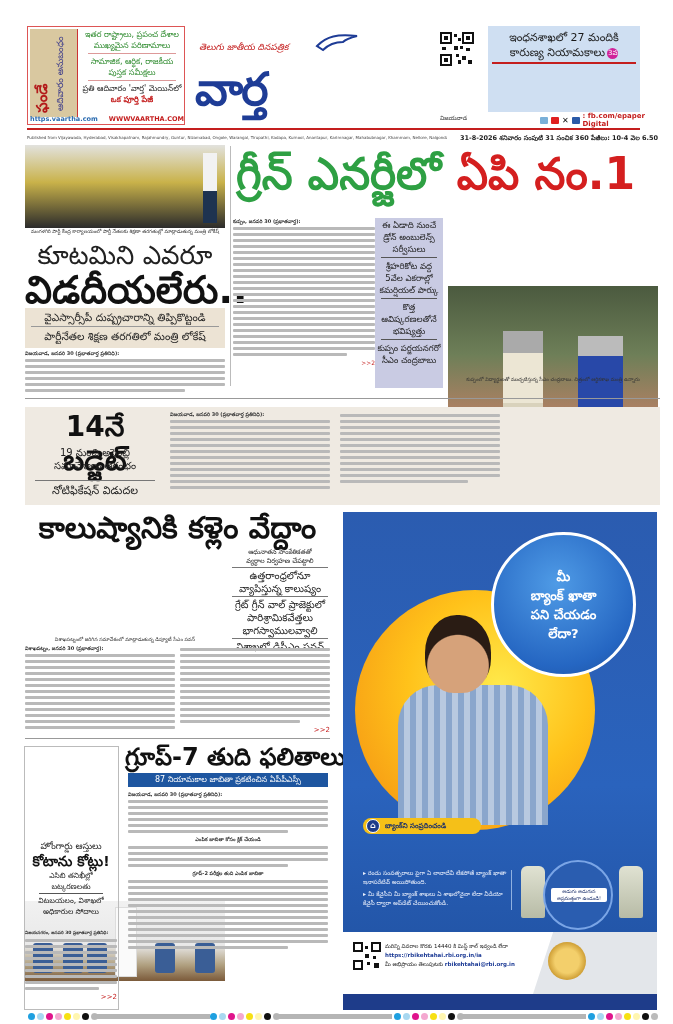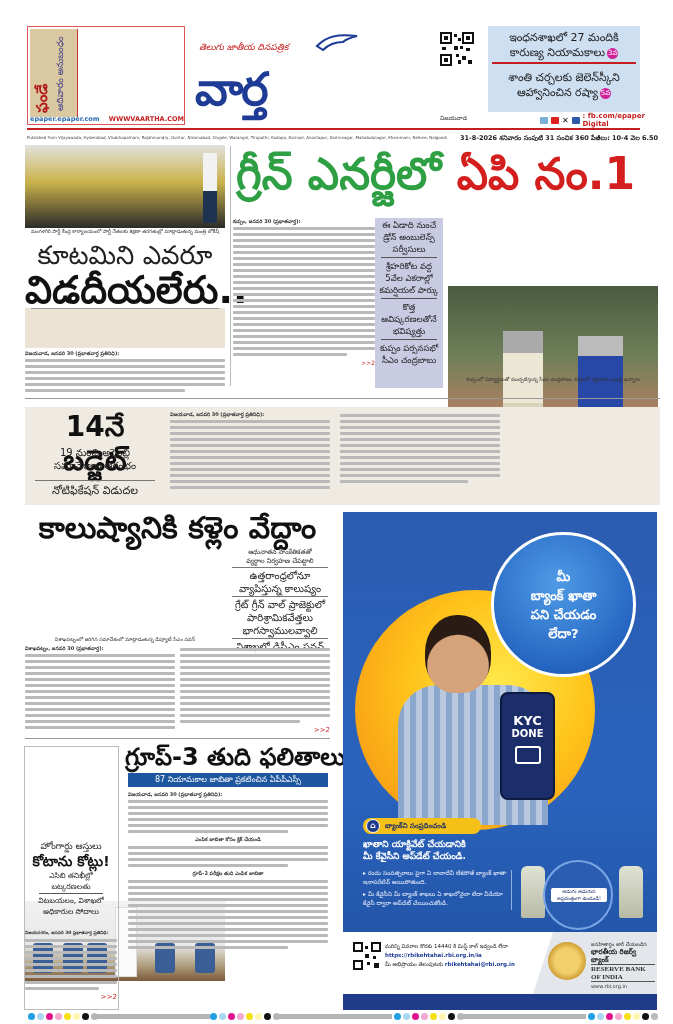--- a/index.html
+++ b/index.html
@@ -132,22 +132,32 @@
 .grey{position:absolute;top:1014px;height:5px;background:#b5b5b5}
 </style>
 </head>
 <body>
 
 <div id="promo" class="abs">
   <div class="mag">
     <div class="t1">ఫండే</div>
     <div class="t2">ఆదివారం అనుబంధం</div>
   </div>
+  <div class="lines">
+    <div>ఇతర రాష్ట్రాలు, ప్రపంచ దేశాల</div>
+    <div>ముఖ్యమైన పరిణామాలు</div>
+    <div class="sep"></div>
+    <div>సామాజిక, ఆర్థిక, రాజకీయ</div>
+    <div>పుస్తక సమీక్షలు</div>
+    <div class="sep"></div>
+    <div class="blk">ప్రతి ఆదివారం 'వార్త' మెయిన్‌లో</div>
+    <div class="red">ఒక పూర్తి పేజీ</div>
+  </div>
   <div class="urls">
-    <span class="u1">epaper.epaper.com</span>
+    <span class="u1">https.vaartha.com</span>
     <span class="u2">WWWVAARTHA.COM</span>
   </div>
 </div>
 
 <div id="logo" class="abs">
   <svg class="bird" viewBox="0 0 44 20">
       <path d="M2 14 C12 4,22 2,42 4 C34 6,30 8,28 10 C22 10,14 12,8 18 Z" fill="none" stroke="#1e3c96" stroke-width="2"></path>
     </svg>
   <div class="tag">తెలుగు జాతీయ దినపత్రిక</div>
   <div class="word">వార్త</div>
@@ -172,24 +182,20 @@
     <rect x="2" y="15" width="4" height="3" fill="#111"></rect>
     <rect x="18" y="28" width="3" height="4" fill="#111"></rect>
 </svg>
 
 <div id="headlines" class="abs">
   <div class="h">
     <div>ఇంధనశాఖలో 27 మందికి</div>
     <div><span>కారుణ్య నియామకాలు</span><span class="pg">3వ</span></div>
   </div>
   <div class="div"></div>
-  <div class="h">
-    <div>శాంతి చర్చలకు జెలెన్‌స్కీని</div>
-    <div><span>ఆహ్వానించిన రష్యా</span><span class="pg">5వ</span></div>
-  </div>
 </div>
 
 <div id="edition" class="abs">విజయవాడ</div>
 <div id="social" class="abs">
   <span class="ic" style="background:#7ab0d8"></span>
   <span class="ic" style="background:#e02020"></span>
   <span style="color:#111;font-size:8px">✕</span>
   <span class="ic" style="background:#2a5aa8"></span>
   <span>: fb.com/epaper Digital</span>
 </div>
@@ -198,21 +204,23 @@
 <div id="publine" class="abs">Published from Vijayawada, Hyderabad, Visakhapatnam, Rajahmundry, Guntur, Nizamabad, Ongole, Warangal, Tirupathi, Kadapa, Kurnool, Anantapur, Karimnagar, Mahabubnagar, Khammam, Nellore, Nalgonda, Tadepalligudem, Srikakulam</div>
 <div id="dateline" class="abs">31-8-2026 శనివారం సంపుటి 31 సంచిక 360 పేజీలు: 10-4 వెల 6.50</div>
 
 <div id="p1" class="abs photo">
     <div class="speaker"></div>
   </div>
 <div id="p1cap" class="abs caption">మంగళగిరి పార్టీ కేంద్ర కార్యాలయంలో పార్టీ నేతలకు శిక్షణా తరగతుల్లో మాట్లాడుతున్న మంత్రి లోకేష్</div>
 <div id="kuta" class="abs">కూటమిని ఎవరూ</div>
 <div id="vida" class="abs">విడదీయలేరు..</div>
 <div id="deck1" class="abs">
-  <div class="rule"></div>
+  <div>వైఎస్సార్సీపీ దుష్ప్రచారాన్ని తిప్పికొట్టండి</div>
+  <div class="rule"></div>
+  <div>పార్టీనేతల శిక్షణ తరగతిలో మంత్రి లోకేష్</div>
 </div>
 <div id="body1" class="abs">
   <div style="font-size:5px;font-weight:bold;color:#333;line-height:6px">విజయవాడ, జనవరి 30 (ప్రభాతవార్త ప్రతినిధి):</div>
   <div class="txtline"></div>
     <div class="txtline"></div>
     <div class="txtline"></div>
     <div class="txtline"></div>
     <div class="txtline"></div>
     <div class="txtline s"></div>
 </div>
@@ -249,21 +257,21 @@
     <div class="txtline s"></div>
   <div style="font-size:6px;color:#c41e1e;text-align:right">&gt;&gt;2</div>
 </div>
 <div id="box2" class="abs">
   <div>ఈ ఏడాది నుంచే డ్రోన్ అంబులెన్స్ సర్వీసులు</div>
   <div class="rule"></div>
   <div>శ్రీహరికోట వద్ద 5వేల ఎకరాల్లో కమర్షియల్ పార్కు</div>
   <div class="rule"></div>
   <div>కొత్త ఆవిష్కరణలతోనే భవిష్యత్తు</div>
   <div class="rule"></div>
-  <div>కుప్పం పర్సనసభో సీఎం చంద్రబాబు</div>
+  <div>కుప్పం పర్జయనగరో సీఎం చంద్రబాబు</div>
 </div>
 <div id="p2" class="abs photo">
   <div class="cm"></div>
   <div class="gu"></div>
 </div>
 <div id="p2cap" class="abs caption">కుప్పంలో విద్యార్థులతో ముచ్చటిస్తున్న సీఎం చంద్రబాబు. చిత్రంలో ఆర్థికశాఖ మంత్రి ఉన్నారు</div>
 
 <div id="hr1" class="abs"></div>
 
 <div id="budget" class="abs"></div>
@@ -387,21 +395,21 @@
     <div class="txtline"></div>
     <div class="txtline"></div>
     <div class="txtline"></div>
     <div class="txtline"></div>
     <div class="txtline"></div>
     <div class="txtline"></div>
     <div class="txtline s"></div>
   <div style="font-size:7px;color:#c41e1e;text-align:right">&gt;&gt;2</div>
 </div>
 
-<div id="grpHead" class="abs">గ్రూప్-3 తుది ఫలితాలు</div>
+<div id="grpHead" class="abs">గ్రూప్-7 తుది ఫలితాలు</div>
 <div id="grpSub" class="abs">87 నియామకాల జాబితా ప్రకటించిన ఏపీపీఎస్సీ</div>
 <div id="body8" class="abs">
   <div style="font-size:5px;font-weight:bold;color:#333;line-height:6px">విజయవాడ, జనవరి 30 (ప్రభాతవార్త ప్రతినిధి):</div>
   <div class="txtline"></div>
     <div class="txtline"></div>
     <div class="txtline"></div>
     <div class="txtline"></div>
     <div class="txtline"></div>
     <div class="txtline s"></div>
   <div style="font-size:5px;font-weight:bold;text-align:center;color:#333;line-height:7px">ఎంపిక జాబితా కోసం క్లిక్ చేయండి</div>
@@ -429,32 +437,23 @@
   <div class="man">
     <div class="shirt"></div>
     <div class="head"></div>
   </div>
   <div class="bubble">
     <span>మీ</span>
     <span>బ్యాంక్ ఖాతా</span>
     <span>పని చేయడం</span>
     <span>లేదా?</span>
   </div>
-  <div class="phone">
-    <div class="k">KYC</div>
-    <div class="d">DONE</div>
-    <div class="sc"></div>
-  </div>
   <div class="pill">
     <span class="bank">⌂</span>
     <span>బ్యాంక్‌ని సంప్రదించండి</span>
-  </div>
-  <div class="line1">
-    <div>ఖాతాని యాక్టివేట్ చేయడానికి</div>
-    <div>మీ కేవైసీని అప్‌డేట్ చేయండి.</div>
   </div>
   <div class="bullets">
     <div>▸ <span>రెండు సంవత్సరాలు పైగా ఏ లావాదేవీ లేకపోతే బ్యాంక్ ఖాతా ఇనాపరేటివ్ అయిపోతుంది.</span></div>
     <div>▸ <span>మీ కేవైసీని మీ బ్యాంక్ శాఖలు ఏ శాఖలోనైనా లేదా వీడియో కేవైసీ ద్వారా అప్‌డేట్ చేయించుకోండి.</span></div>
   </div>
   <div class="vr"></div>
   <div class="cupL"></div>
   <div class="dial">
       <div class="lab">అడుగు అడుగున అప్రమత్తంగా ఉండండి!</div>
     </div>
@@ -471,26 +470,20 @@
         <rect x="20" y="14" width="3" height="3" fill="#111"></rect>
         <rect x="14" y="20" width="3" height="3" fill="#111"></rect>
         <rect x="21" y="21" width="5" height="5" fill="#111"></rect>
       </svg>
     <div class="ftxt">
       <div>మరిన్ని వివరాల కొరకు 14440 కి మిస్డ్ కాల్ ఇవ్వండి లేదా</div>
       <div class="lnk">https://rbikehtahai.rbi.org.in/ia</div>
       <div><span>మీ అభిప్రాయం తెలుపుటకు</span> <span class="lnk">rbikehtahai@rbi.org.in</span></div>
     </div>
     <div class="seal"></div>
-    <div class="rbi">
-      <div>జనహితార్థం జారీ చేయబడిన</div>
-      <div class="big">భారతీయ రిజర్వ్ బ్యాంక్</div>
-      <div class="en">RESERVE BANK OF INDIA</div>
-      <div>www.rbi.org.in</div>
-    </div>
   </div>
   <div class="bottombar"></div>
 </div>
 
 <div class="reg" style="left:28px">
   <span style="background:#1fa0e0"></span>
     <span style="background:#a8d8f0"></span>
     <span style="background:#e0148c"></span>
     <span style="background:#f4a8d0"></span>
     <span style="background:#f7e014"></span>

